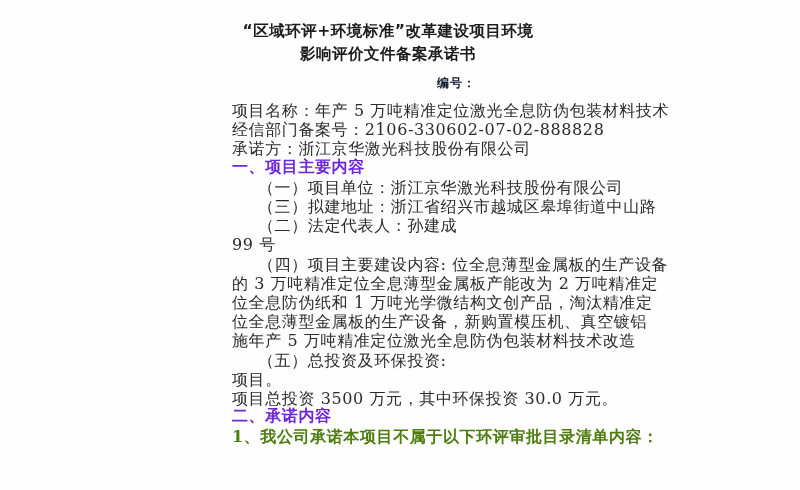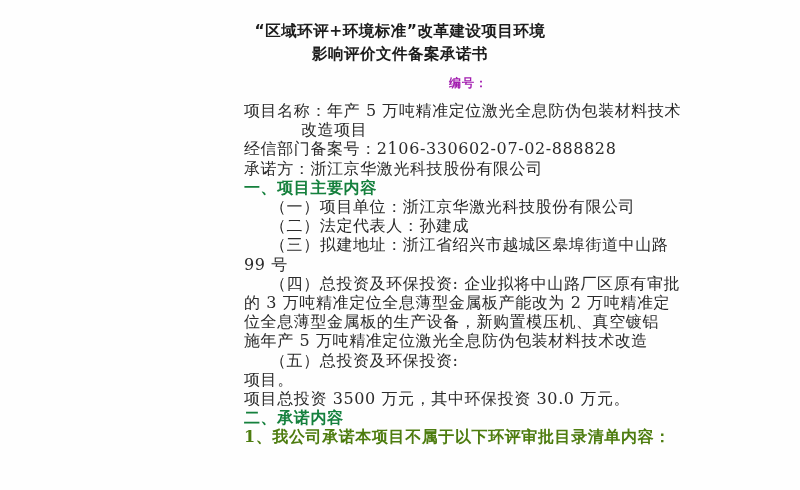--- a/index.html
+++ b/index.html
@@ -8,80 +8,80 @@
     position: relative;
     width: 800px;
     height: 490px;
     background: #fefefe;
     overflow: hidden;
     font-family: "DejaVu Serif", "Liberation Serif", serif;
     color: #232323;
   }
   .doc {
     position: absolute;
-    left: 244px;
+    left: 232px;
     top: 20px;
     width: 312px;
   }
   .title {
     text-align: center;
     font-family: "DejaVu Sans", "Liberation Sans", sans-serif;
     font-weight: bold;
     font-size: 15.5px;
     line-height: 23px;
     color: #1c1c1c;
     letter-spacing: 0.5px;
   }
   .serial {
     margin-top: 9px;
     margin-left: 205px;
     font-size: 12px;
     font-weight: bold;
-    color: #a21caf;
+    color: #0f172a;
     letter-spacing: 1px;
   }
   .body {
     margin-top: 9px;
     font-size: 16px;
     line-height: 19.2px;
     letter-spacing: 0.6px;
     color: #2b2b2b;
   }
   .line { white-space: nowrap; }
   .indent { padding-left: 26px; }
   .hang { padding-left: 57px; }
   .heading {
-    font-family: Liberation Sans, sans-serif;
+    font-family: Liberation Mono, monospace;
     font-weight: bold;
-    color: #15803d;
+    color: #6d28d9;
   }
   .bold { font-weight: bold; color: #4d7c0f; }
 </style>
 </head>
 <body>
 
 <div class="page">
   <div class="doc">
     <div class="title">
       <div class="title-line">“区域环评+环境标准”改革建设项目环境</div>
       <div class="title-line">影响评价文件备案承诺书</div>
     </div>
     <div class="serial">编号：</div>
     <div class="body">
       <div class="line">项目名称：年产 5 万吨精准定位激光全息防伪包装材料技术</div>
-      <div class="line hang">改造项目</div>
       <div class="line">经信部门备案号：2106-330602-07-02-888828</div>
       <div class="line">承诺方：浙江京华激光科技股份有限公司</div>
       <div class="line heading">一、项目主要内容</div>
       <div class="line indent">（一）项目单位：浙江京华激光科技股份有限公司</div>
+      <div class="line indent">（三）拟建地址：浙江省绍兴市越城区皋埠街道中山路</div>
       <div class="line indent">（二）法定代表人：孙建成</div>
-      <div class="line indent">（三）拟建地址：浙江省绍兴市越城区皋埠街道中山路</div>
       <div class="line">99 号</div>
-      <div class="line indent">（四）总投资及环保投资: 企业拟将中山路厂区原有审批</div>
+      <div class="line indent">（四）项目主要建设内容: 位全息薄型金属板的生产设备</div>
       <div class="line">的 3 万吨精准定位全息薄型金属板产能改为 2 万吨精准定</div>
+      <div class="line">位全息防伪纸和 1 万吨光学微结构文创产品，淘汰精准定</div>
       <div class="line">位全息薄型金属板的生产设备，新购置模压机、真空镀铝</div>
       <div class="line">施年产 5 万吨精准定位激光全息防伪包装材料技术改造</div>
       <div class="line indent">（五）总投资及环保投资:</div>
       <div class="line">项目。</div>
       <div class="line">项目总投资 3500 万元，其中环保投资 30.0 万元。</div>
       <div class="line heading">二、承诺内容</div>
       <div class="line bold">1、我公司承诺本项目不属于以下环评审批目录清单内容：</div>
     </div>
   </div>
 </div>

